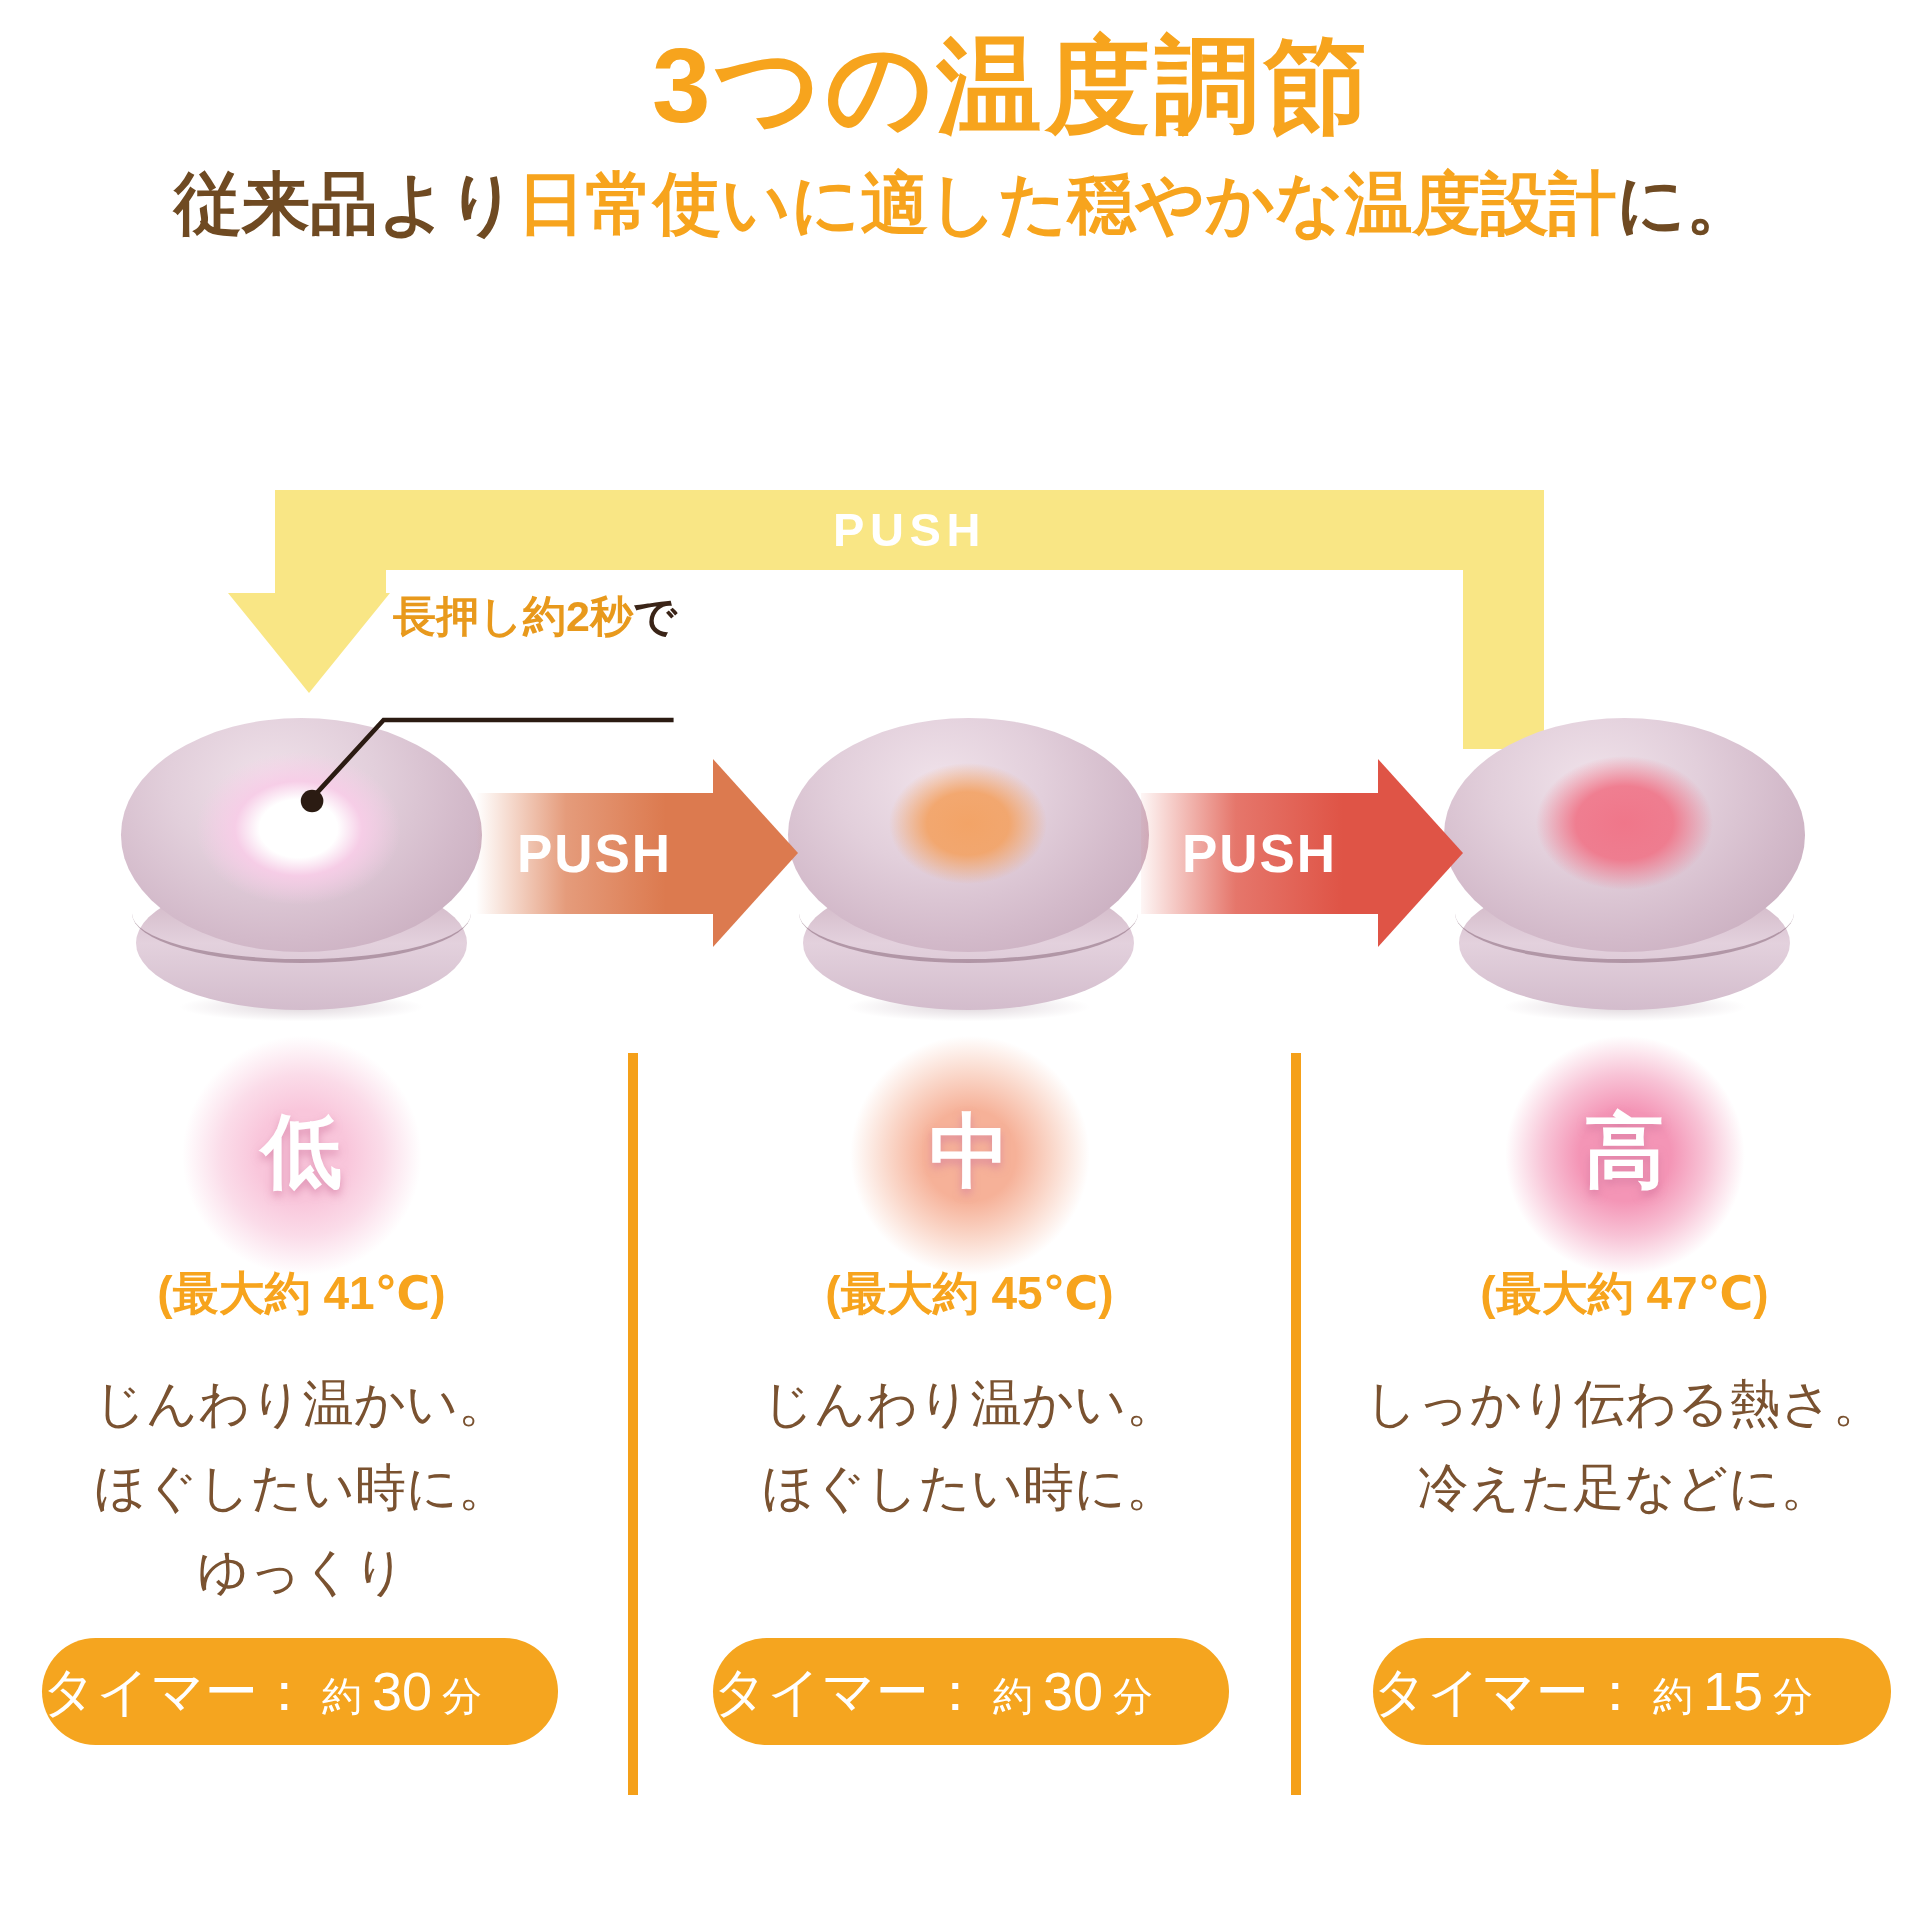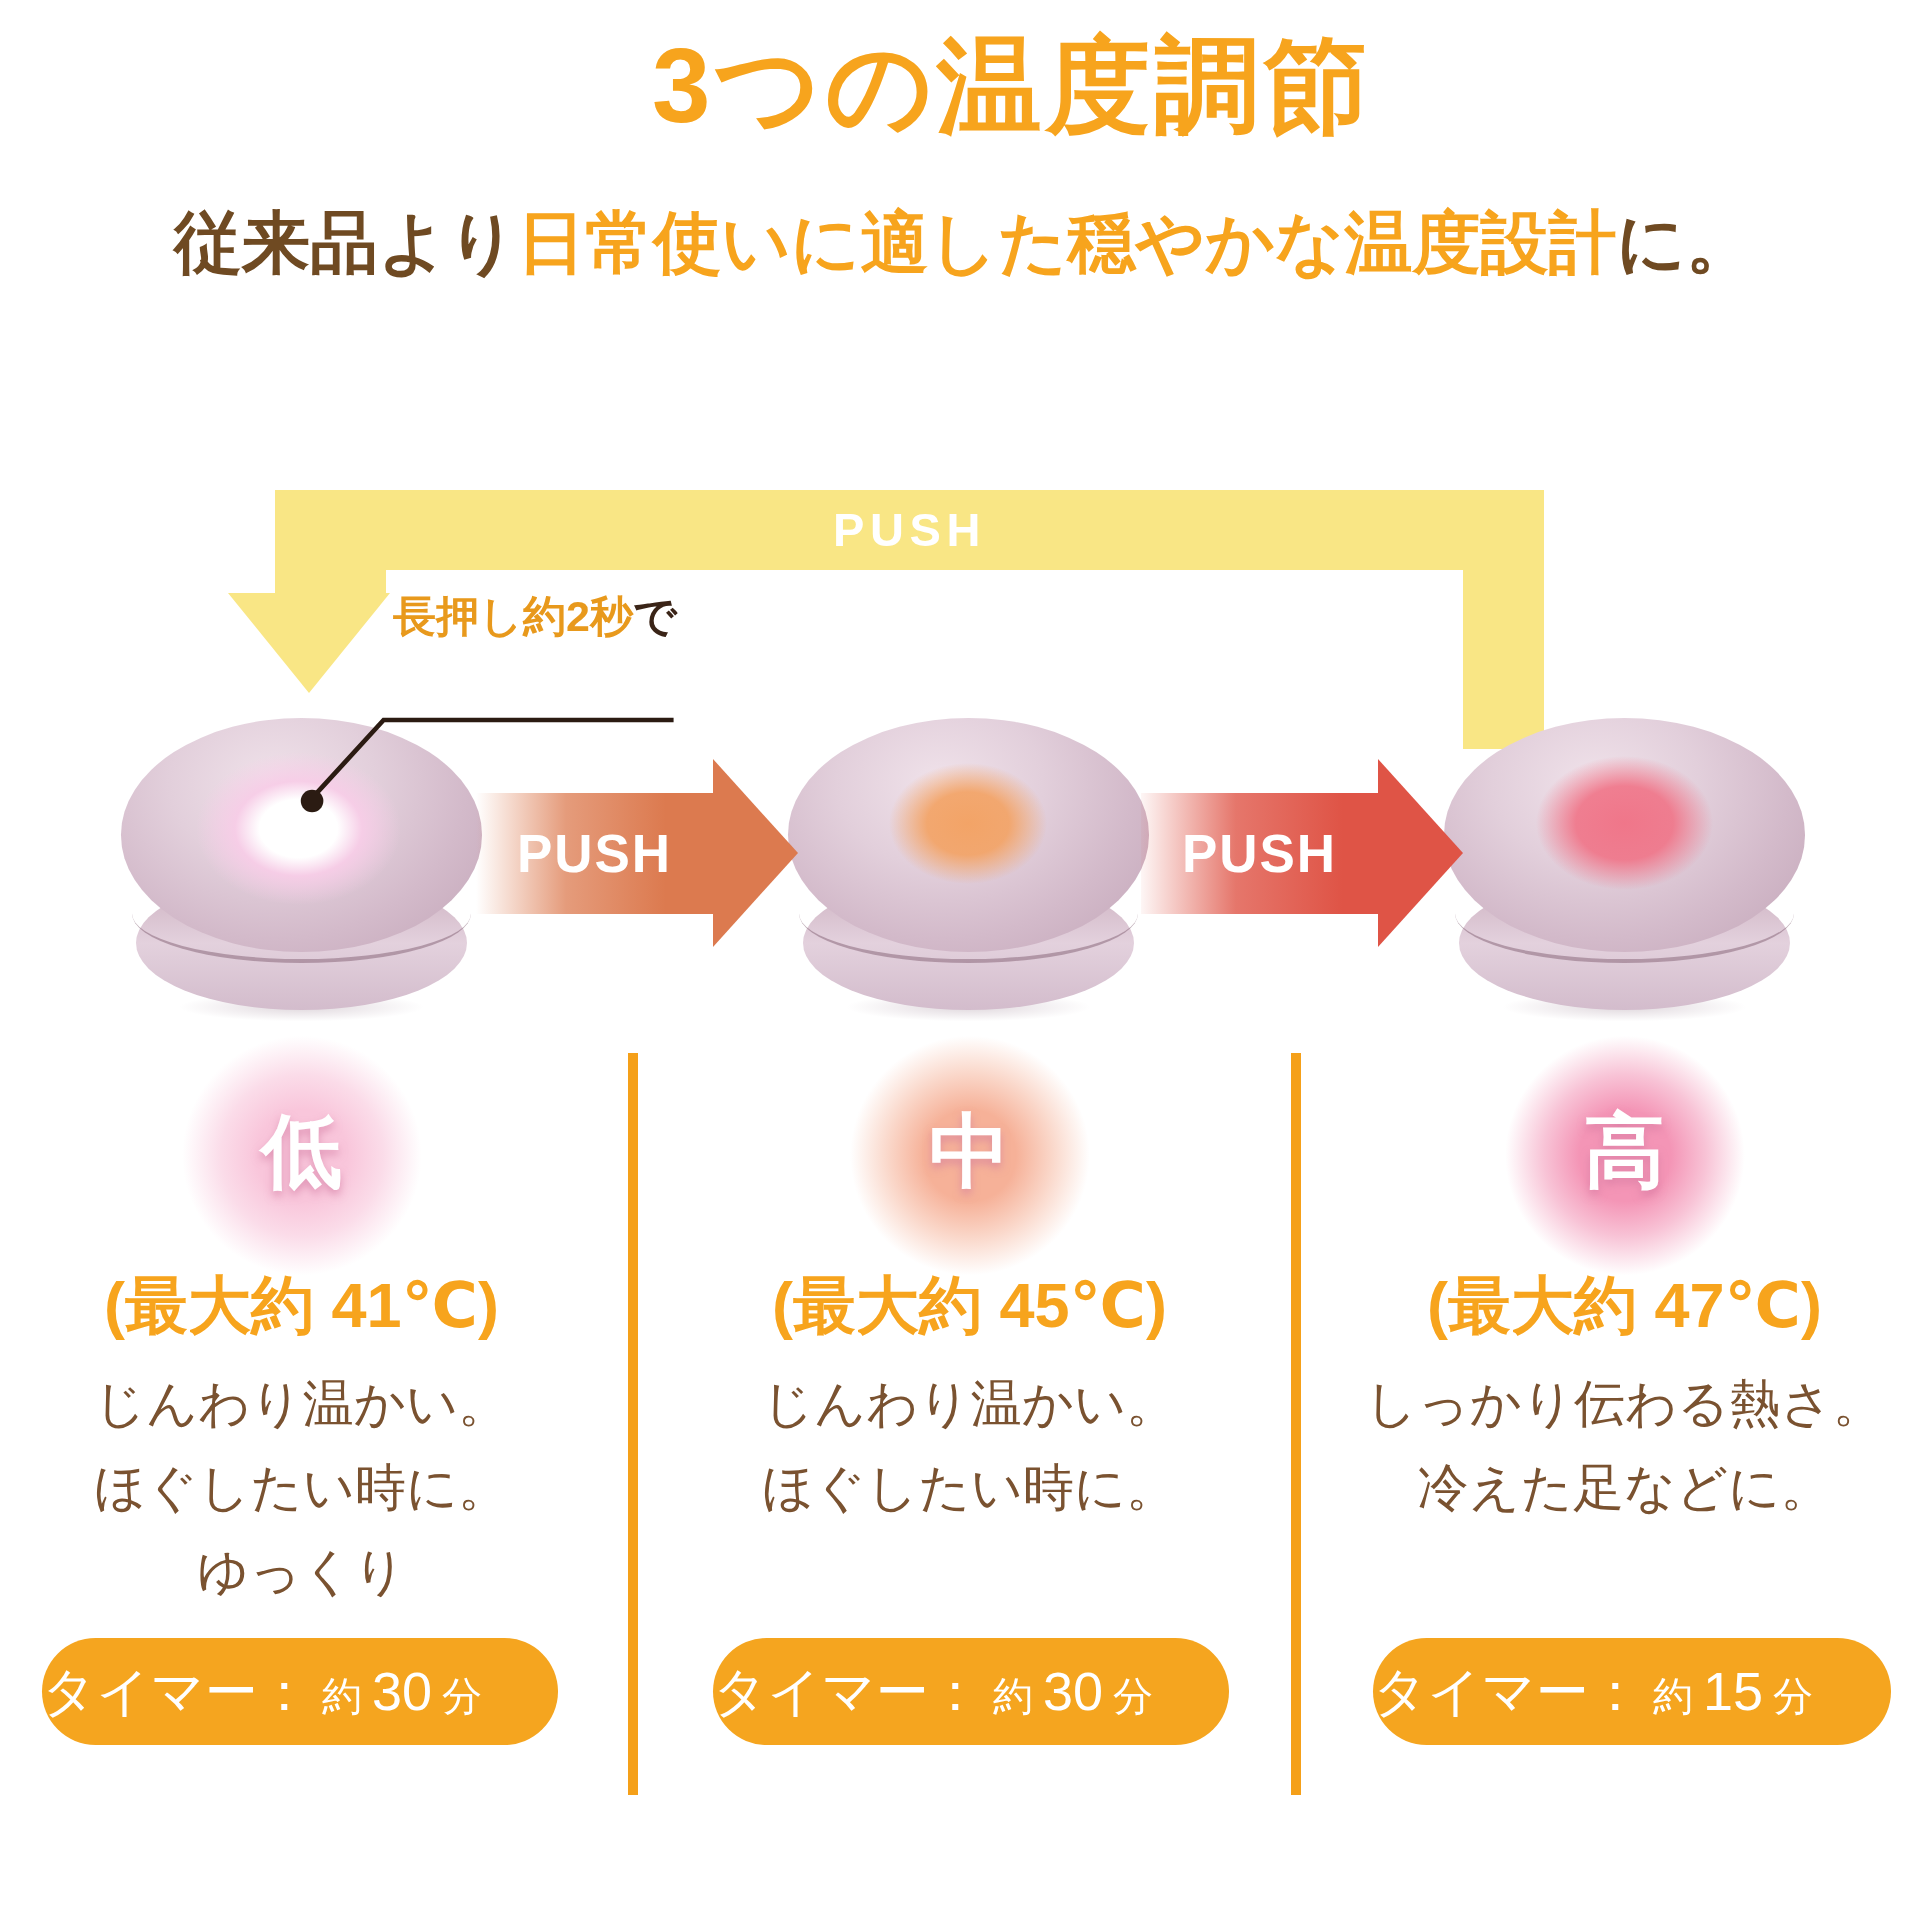--- a/index.html
+++ b/index.html
@@ -7,21 +7,21 @@
     position:relative;width:1928px;height:1928px;background:#ffffff;overflow:hidden;
     font-family:"Liberation Sans","DejaVu Sans",sans-serif;
   }
   
   .title{
     position:absolute;top:17px;left:0;width:100%;text-align:center;
     font-size:105px;font-weight:bold;color:#F7A41D;letter-spacing:3.8px;padding-left:48px;
   }
   .subtitle{
     position:absolute;top:158px;left:0;width:100%;text-align:center;
-    font-size:68px;font-weight:bold;line-height:90px;color:#6F4A22;margin-top:39px;
+    font-size:68px;font-weight:bold;line-height:90px;color:#6F4A22;
   }
   .subtitle .hl{color:#F7A41D;}
   
   .cycle-bar{position:absolute;left:275px;top:490px;width:1269px;height:80px;background:#F9E685;}
   .cycle-bar span{display:block;width:100%;line-height:80px;text-align:center;
     font-size:47px;font-weight:bold;color:#ffffff;letter-spacing:5.6px;}
   .cycle-arm-left{position:absolute;left:275px;top:490px;width:111px;height:105px;background:#F9E685;}
   .cycle-head{position:absolute;left:228px;top:593px;width:0;height:0;
     border-left:81px solid transparent;border-right:81px solid transparent;border-top:100px solid #F9E685;}
   .cycle-arm-right{position:absolute;left:1463px;top:490px;width:81px;height:259px;background:#F9E685;}
@@ -63,21 +63,21 @@
   .divider-1{left:628px;} .divider-2{left:1291px;}
   
   .col{position:absolute;top:1031px;width:565px;text-align:center;}
   .col-1{left:19px;} .col-2{left:687px;} .col-3{left:1342px;}
   .badge-glow{position:absolute;top:0;left:50%;transform:translateX(-50%);width:249px;height:249px;border-radius:50%;}
   .bg-low{background:radial-gradient(circle,#F9C6DB 0%,#F9C6DB 26%,#FBDCE9 46%,rgba(251,220,233,0) 68%);}
   .bg-mid{background:radial-gradient(circle,#F6B198 0%,#F6B198 26%,#FAD6C8 46%,rgba(250,214,200,0) 68%);}
   .bg-high{background:radial-gradient(circle,#F495B6 0%,#F495B6 26%,#F8C3D6 46%,rgba(248,195,214,0) 68%);}
   .badge-kanji{position:absolute;top:50%;left:50%;transform:translate(-50%,-53%);
     font-size:81px;font-weight:bold;color:#ffffff;text-shadow:0 4.7px 8.5px rgba(208,118,158,0.6);}
-  .temp{position:absolute;top:232px;left:0;width:100%;font-size:63px;font-weight:bold;color:#F7A41D;}
+  .temp{position:absolute;top:232px;left:0;width:100%;font-size:46px;font-weight:bold;color:#F7A41D;}
   .desc{position:absolute;top:331px;left:0;width:100%;font-size:51px;color:#7A5230;line-height:84px;}
   .desc span{display:block;}
   
   .pill{position:absolute;top:1638px;height:107px;border-radius:54px;background:#F5A51F;
     display:flex;justify-content:flex-start;align-items:baseline;padding-top:0;box-sizing:border-box;color:#fff;}
   .pill-1{left:42px;width:516px;} .pill-2{left:713px;width:516px;} .pill-3{left:1373px;width:518px;}
   .t-label{font-size:53px;line-height:107px;}
   .t-approx{font-size:40px;margin-left:11.3px;line-height:107px;}
   .t-value{font-size:54px;font-weight:normal;margin:0 10px;line-height:107px;}
   .t-unit{font-size:40px;line-height:107px;}

